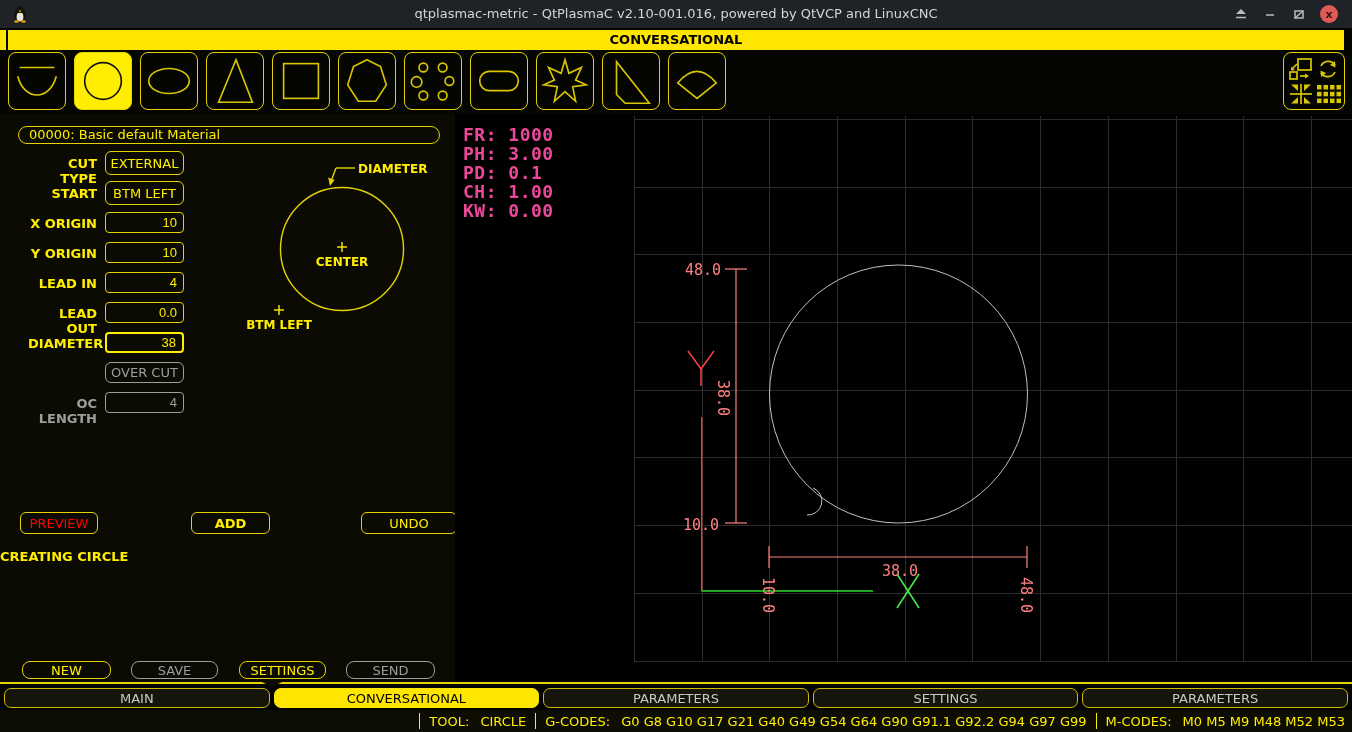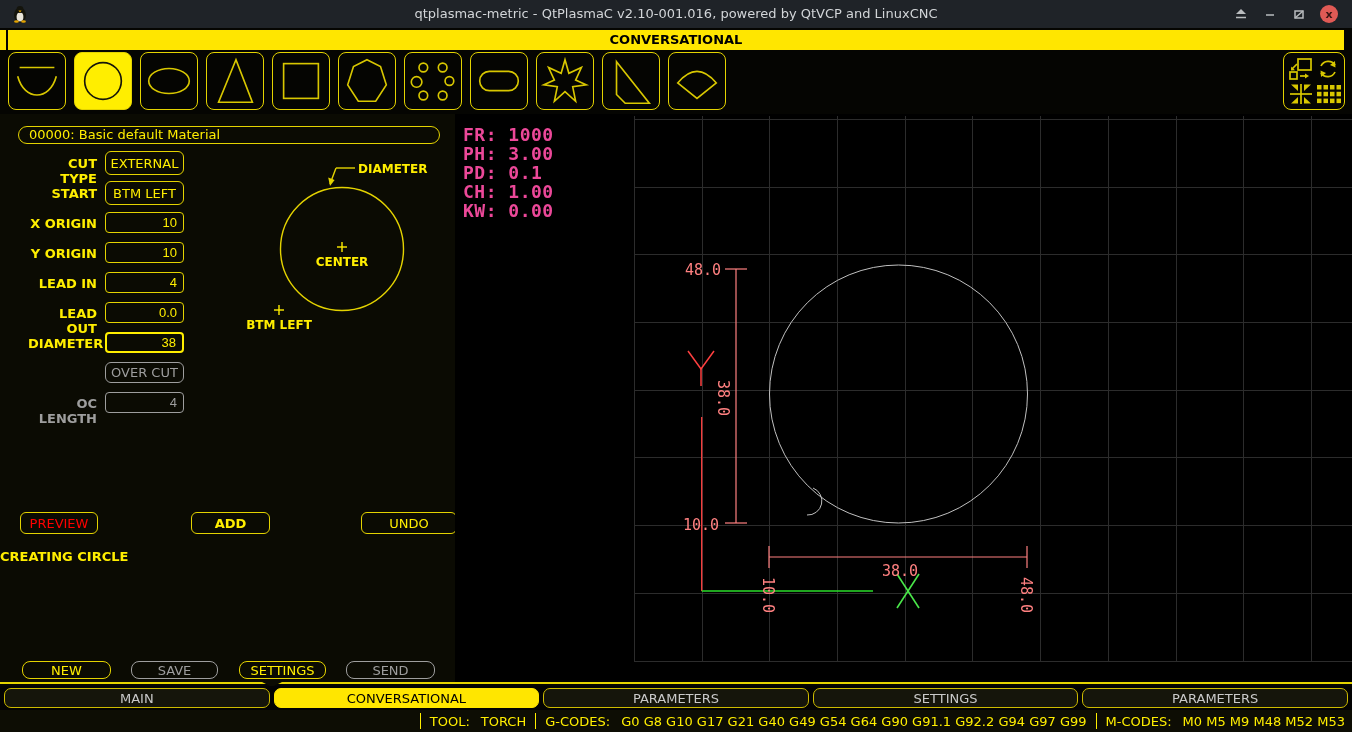--- a/index.html
+++ b/index.html
@@ -350,21 +350,21 @@
     <div class="tab active">CONVERSATIONAL</div>
     <div class="tab">PARAMETERS</div>
     <div class="tab">SETTINGS</div>
     <div class="tab">PARAMETERS</div>
   </div>
 
   <div id="statusbar" class="abs">
     <div id="status-inner">
       <div class="status-div"></div>
       <span class="status-label">TOOL:</span>
-      <span>TORCH</span>
+      <span>CIRCLE</span>
       <div class="status-div"></div>
       <span class="status-label">G-CODES:</span>
       <span>G0 G8 G10 G17 G21 G40 G49 G54 G64 G90 G91.1 G92.2 G94 G97 G99</span>
       <div class="status-div"></div>
       <span class="status-label">M-CODES:</span>
       <span>M0 M5 M9 M48 M52 M53</span>
     </div>
   </div>
 
 </div>

